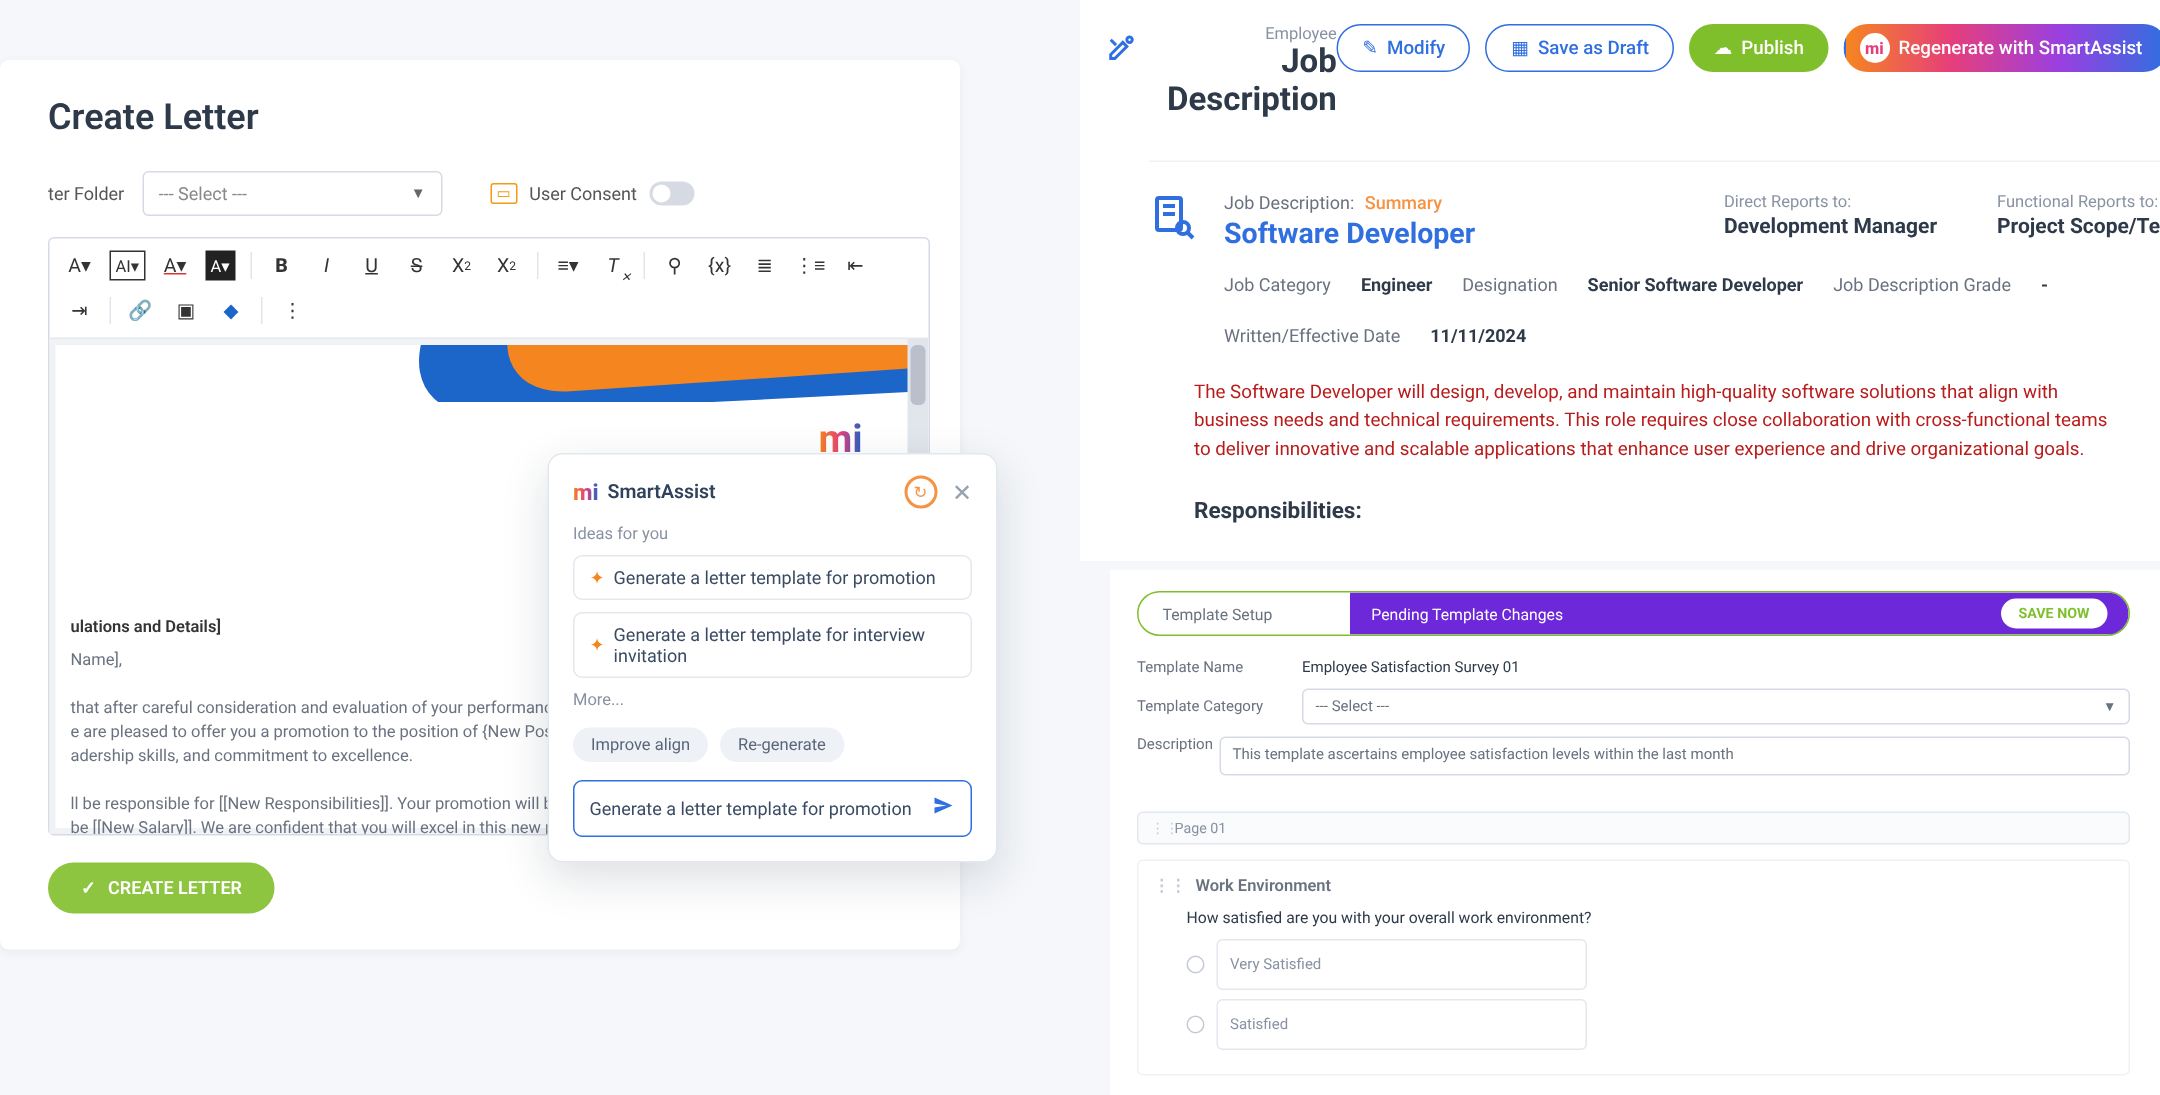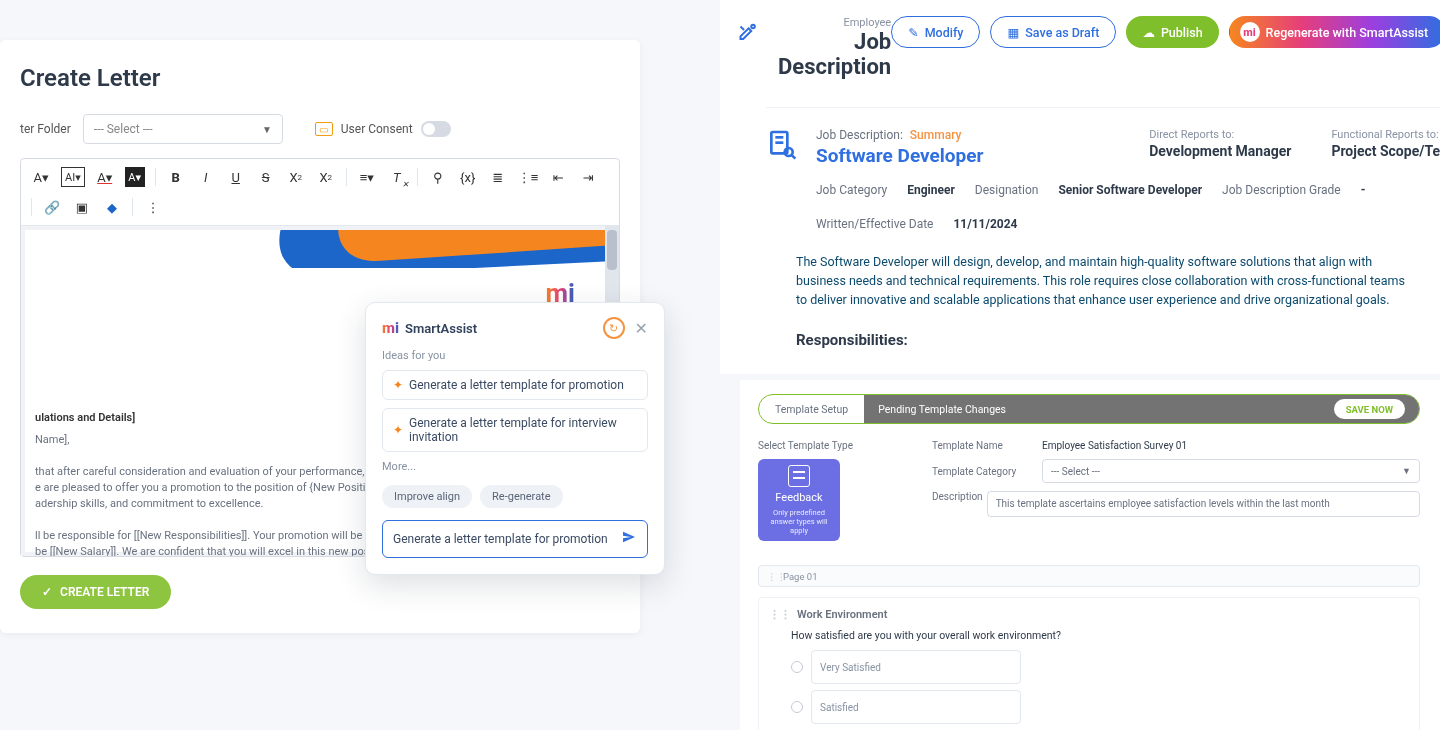--- a/index.html
+++ b/index.html
@@ -5,21 +5,21 @@
 * { box-sizing: border-box; margin: 0; padding: 0; font-family: -apple-system, BlinkMacSystemFont, "Segoe UI", Roboto, Arial, sans-serif; }
 body { background: #f5f7fa; width: 1440px; height: 730px; overflow: hidden; position: relative; }
 
 
 .left {
   position: absolute; left: -40px; top: 0; width: 720px; height: 730px;
   background: #f5f7fa;
 }
 .left .card {
   margin: 40px 0 0 40px; width: 640px; background: #fff; border-radius: 6px;
-  box-shadow: 0 2px 8px rgba(0,0,0,.05); padding: 24px 20px 24px 20px;
+  box-shadow: 0 2px 8px rgba(0,0,0,.05); padding: 24px 20px 24px 32px;
   position: relative;
 }
 .left h1 {
   font-size: 24px; font-weight: 600; color: #2e3a4a; margin-bottom: 22px;
 }
 .left .controls-row {
   display: flex; align-items: center; gap: 12px; font-size: 12px; color: #555;
   margin-bottom: 14px;
 }
 .left .select {
@@ -200,37 +200,37 @@
 .rt .fields {
   display: flex; gap: 20px; margin: 16px 0 0 50px; font-size: 12px; color: #6a7280;
   align-items: baseline; flex-wrap: wrap;
 }
 .rt .fields b { color: #2e3a4a; font-weight: 700; }
 
 .rt .section {
   margin: 22px 30px 0 30px;
 }
 .rt .section h3 { font-size: 15px; font-weight: 700; color: #2e3a4a; margin-bottom: 10px; }
-.rt .section p, .rt .section li { font-size: 12.5px; color: #0c4a6e; line-height: 1.5; }
+.rt .section p, .rt .section li { font-size: 12.5px; color: #b91c1c; line-height: 1.5; }
 
 
 .rb {
   position: absolute; left: 740px; top: 380px; right: 0; bottom: 0; background: #fff;
   overflow: hidden;
 }
 .rb .bar {
   margin: 14px 20px 0 18px; height: 30px; border: 1.5px solid #7fbf2b; border-radius: 16px;
   display: flex; align-items: stretch; overflow: hidden;
 }
 .rb .bar .tab {
   padding: 0 16px; font-size: 10.5px; display: flex; align-items: center; color: #6a7280;
 }
 .rb .bar .note {
-  flex: 1; background: #737373; color: #fff; font-size: 10.5px; display: flex; align-items: center;
-  padding: 0 14px; justify-content: space-between;
+  flex: 1; background: #6d28d9; color: #fff; font-size: 10.5px; display: flex; align-items: center;
+  padding: 0 14px; justify-content: space-between; margin-left: 36px;
 }
 .rb .bar .save {
   background: #fff; color: #7fbf2b; border-radius: 12px; height: 20px; padding: 0 12px;
   font-size: 9.5px; font-weight: 700; display: inline-flex; align-items: center;
 }
 
 .rb .body {
   margin: 16px 20px 0 18px; display: flex; gap: 24px;
 }
 .rb .side { width: 150px; }
@@ -277,21 +277,21 @@
 .rb .question .qhead { font-size: 11px; color: #6a7280; font-weight: 600; margin-bottom: 8px; display:flex; align-items:center; gap:6px;}
 .rb .question .drag { color:#c3cad6; }
 .rb .question .qtext { font-size: 10.5px; color: #2e3a4a; margin: 4px 0 8px 22px; }
 .rb .opt {
   display: flex; align-items: center; gap: 8px; margin-left: 22px; margin-bottom: 6px;
 }
 .rb .opt .radio {
   width: 12px; height: 12px; border: 1.5px solid #c3cad6; border-radius: 50%;
 }
 .rb .opt .optbox {
-  border: 1px solid #e3e7ee; border-radius: 4px; height: 20px; width: 210px; font-size: 10px;
+  border: 1px solid #e3e7ee; border-radius: 4px; height: 20px; width: 247px; font-size: 10px;
   color: #8892a3; display: flex; align-items: center; padding: 16px 8px;
 }
 </style>
 </head>
 <body>
 
 <div class="left">
   <div class="card">
     <h1>Create Letter</h1>
 
@@ -500,28 +500,20 @@
 <div class="rb">
   <div class="bar">
     <div class="tab">Template Setup</div>
     <div class="note">
       <span>Pending Template Changes</span>
       <span class="save">SAVE NOW</span>
     </div>
   </div>
 
   <div class="body">
-    <div class="side">
-      <div class="side-label">Select Template Type</div>
-      <div class="feedback-card">
-        <span class="ficon"></span>
-        <span>Feedback</span>
-        <span class="sub">Only predefined answer types will apply</span>
-      </div>
-    </div>
 
     <div class="fields2">
       <div class="frow">
         <span class="lab">Template Name</span>
         <span class="val">Employee Satisfaction Survey 01</span>
       </div>
       <div class="frow select">
         <span class="lab">Template Category</span>
         <div class="selwrap">
           <span>--- Select ---</span>

